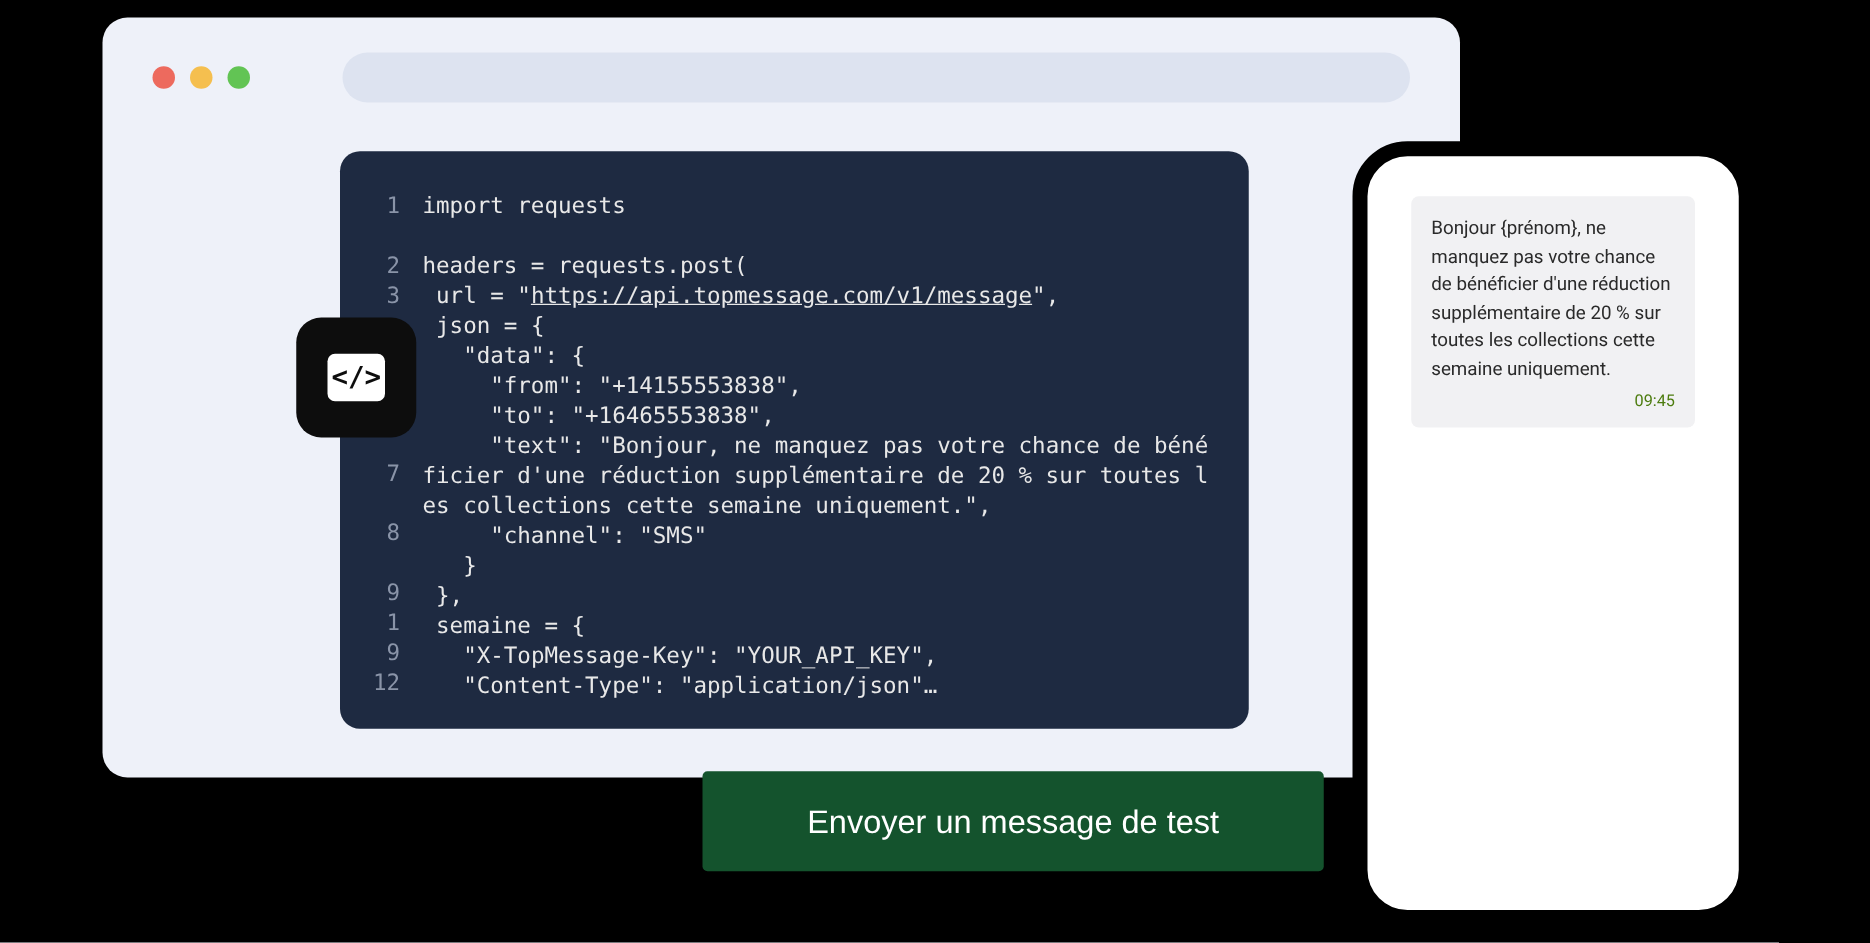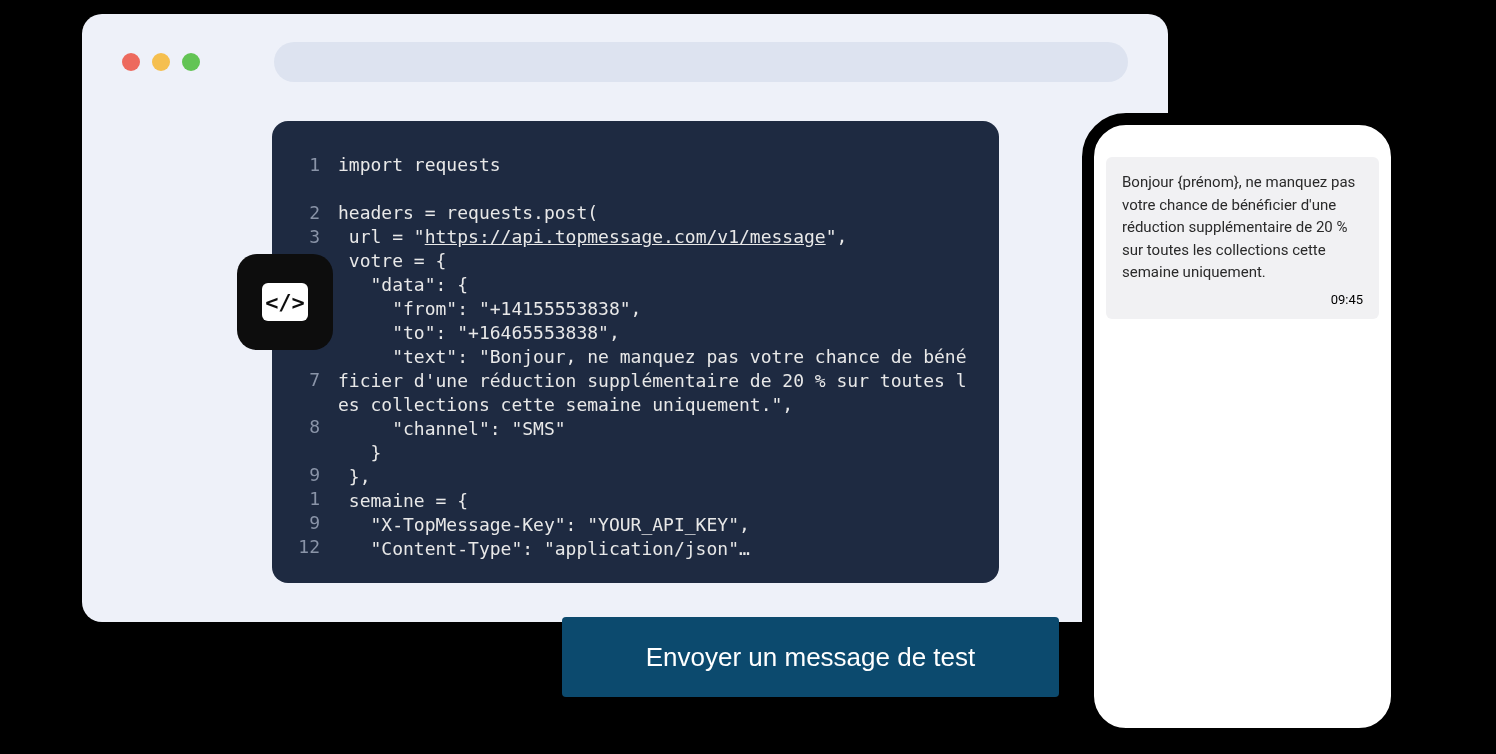--- a/index.html
+++ b/index.html
@@ -112,57 +112,57 @@
       font-weight: bold;
       font-size: 22px;
       color: #0d0d0d;
     }
     .cta-button {
       position: absolute;
       left: 562px;
       top: 617px;
       width: 497px;
       height: 80px;
-      background: #0c4a6e;
+      background: #14532d;
       color: #fff;
       font-size: 26px;
       font-weight: 500;
       border: none;
       border-radius: 4px;
       display: flex;
       align-items: center;
       justify-content: center;
       cursor: pointer;
     }
     .phone {
       position: absolute;
       left: 1082px;
       top: 113px;
       width: 321px;
       height: 627px;
       background: #fff;
       border: 12px solid #000;
       border-radius: 44px;
-      padding: 32px 12px;
+      padding: 32px 35px;
     }
     .sms-bubble {
       background: #f1f1f3;
       border-radius: 6px;
       padding: 14px 16px 10px 16px;
       font-size: 15px;
       color: #2a2a2a;
       line-height: 1.5;
     }
     .sms-text {
       margin-bottom: 6px;
     }
     .sms-time {
       text-align: right;
       font-size: 13px;
-      color: #000000;
+      color: #4d7c0f;
     }
   </style>
 </head>
 <body>
 
 <div class="browser-window">
   <div class="browser-chrome">
     <div class="traffic-lights">
       <div class="traffic-light traffic-red"></div>
       <div class="traffic-light traffic-yellow"></div>
@@ -189,21 +189,21 @@
     <span class="gap"></span>
     <span>9</span>
     <span>1</span>
     <span>9</span>
     <span>12</span>
   </div>
   <div class="code-content"><span>import requests</span>
 
 <span>headers = requests.post(</span>
 <span> url = "</span><span class="underline">https://api.topmessage.com/v1/message</span><span>",</span>
-<span> votre = {</span>
+<span> json = {</span>
 <span>   "data": {</span>
 <span>     "from": "+14155553838",</span>
 <span>     "to": "+16465553838",</span>
 <span>     "text": "Bonjour, ne manquez pas votre chance de bénéficier d'une réduction supplémentaire de 20 % sur toutes les collections cette semaine uniquement.",</span>
 <span>     "channel": "SMS"</span>
 <span>   }</span>
 <span> },</span>
 <span> semaine = {</span>
 <span>   "X-TopMessage-Key": "YOUR_API_KEY",</span>
 <span>   "Content-Type": "application/json"…</span></div>

